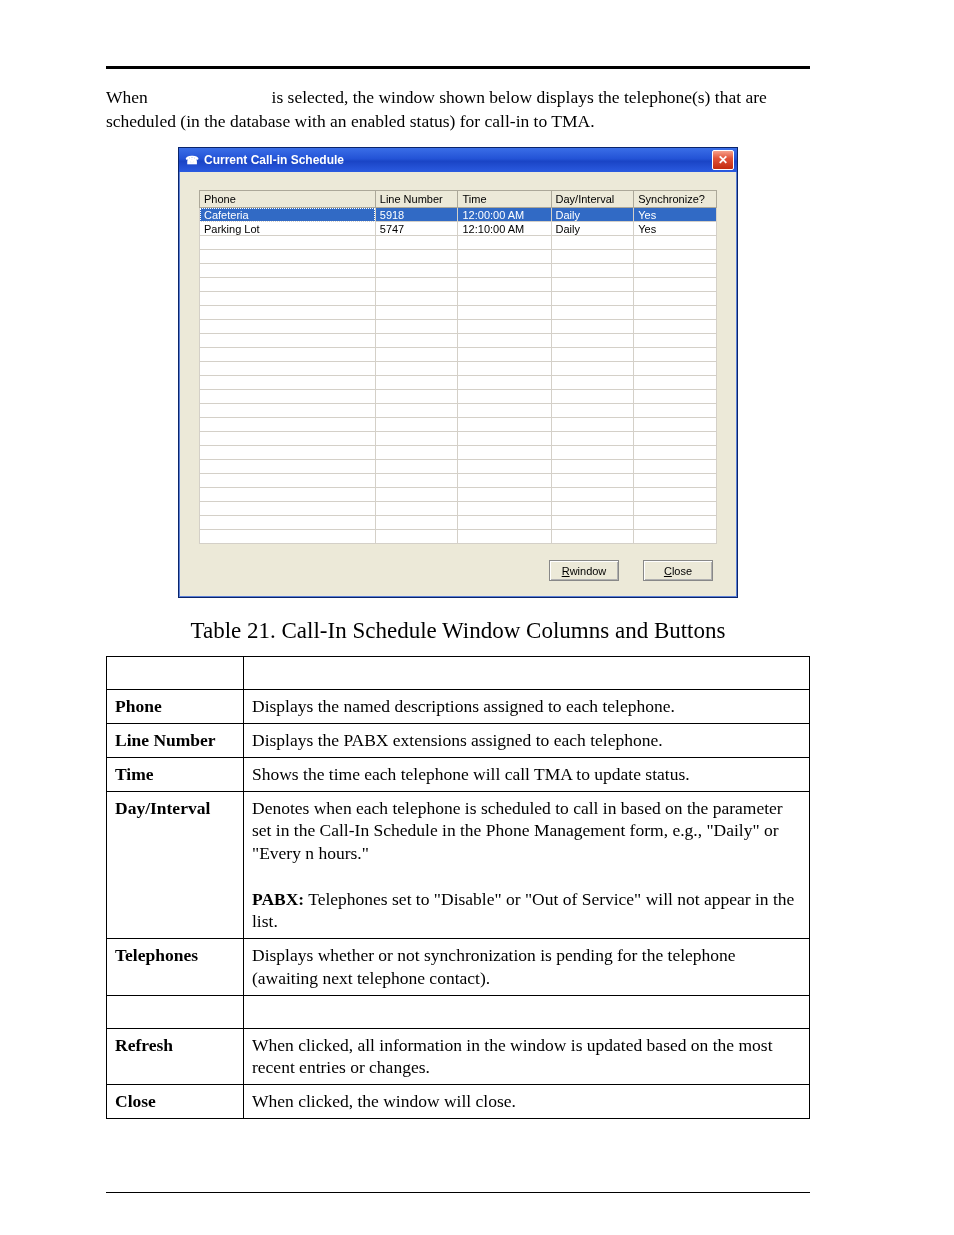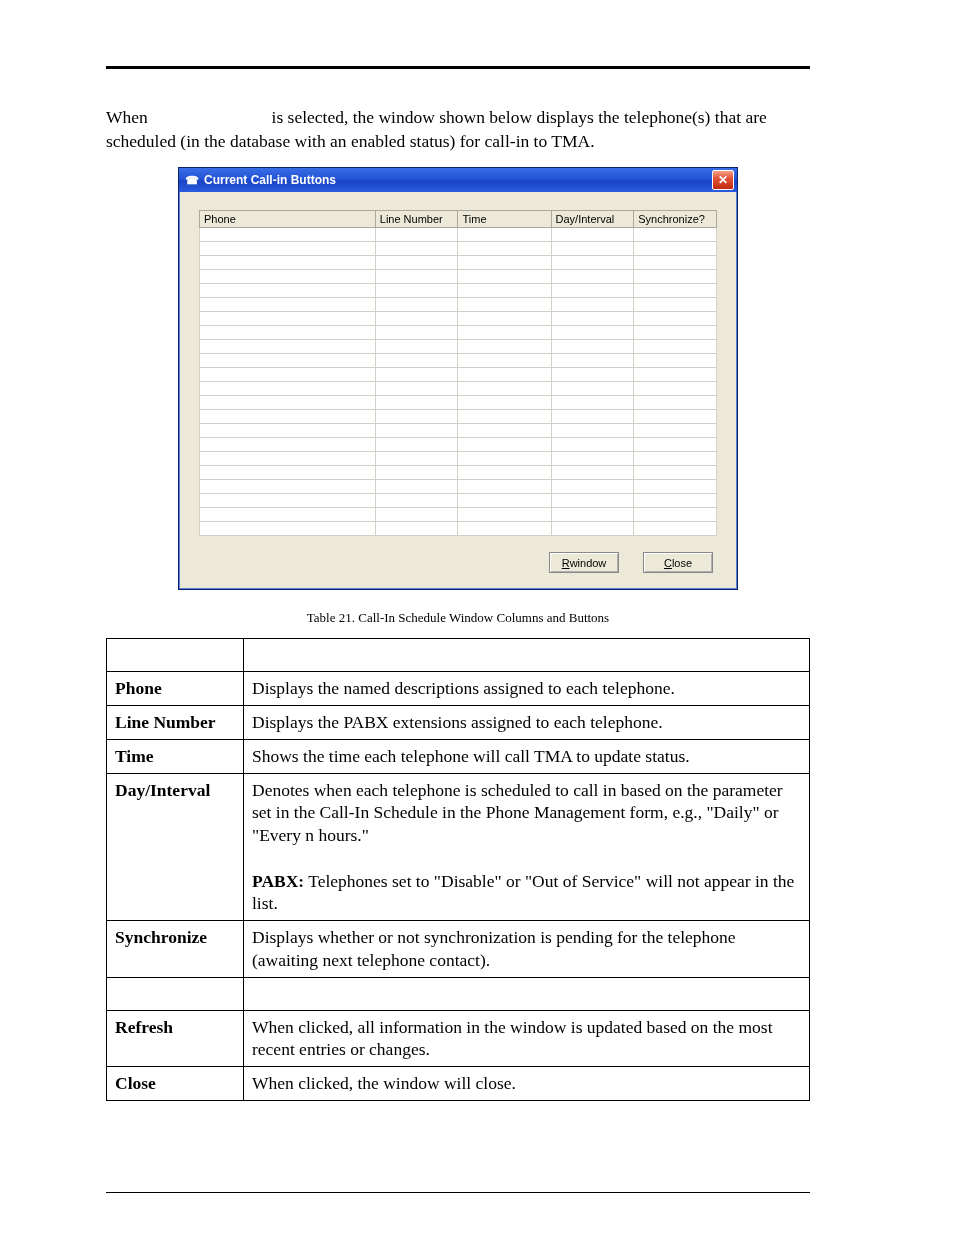--- a/index.html
+++ b/index.html
@@ -6,21 +6,21 @@
     margin: 0;
     background: #fff;
     font-family: "Times New Roman", Times, serif;
     color: #000;
   }
   .page {
     width: 906px;
     height: 1235px;
     position: relative;
     box-sizing: border-box;
-    padding: 78px 96px 0 106px;
+    padding: 58px 96px 0 106px;
   }
   .top-rule, .bottom-rule {
     position: absolute;
     left: 106px;
     right: 96px;
     border-top: 3px solid #000;
   }
   .top-rule { top: 66px; }
   .bottom-rule { top: 1192px; border-top-width: 1px; }
   .body-text {
@@ -118,21 +118,21 @@
     font-family: Tahoma, sans-serif;
     font-size: 11px;
     background:#ece9d8;
     border:1px solid #888;
     box-shadow: 1px 1px 0 #fff inset, -1px -1px 0 #b0b0b0 inset;
   }
   .win-buttons button .ul { text-decoration: underline; }
   
   .caption {
     text-align:center;
-    font-size: 13px;
+    font-size: 23px;
     margin: 16px 0 12px 0;
   }
   table.desc {
     width: 100%;
     border-collapse: collapse;
     font-size: 17.5px;
   }
   table.desc td, table.desc th {
     border: 1px solid #000;
     padding: 5px 8px;
@@ -155,21 +155,21 @@
 <div class="page">
   <div class="top-rule"></div>
 
   <p class="body-text">
     <span>When </span><span class="gap-word"></span><span> is selected, the window shown below displays the telephone(s) that are scheduled (in the database with an enabled status) for call-in to TMA.</span>
   </p>
 
   <div class="win">
     <div class="titlebar">
       <span class="sys-icon">☎</span>
-      <span>Current Call-in Buttons</span>
+      <span>Current Call-in Schedule</span>
       <span class="spacer"></span>
       <span class="close-btn">✕</span>
     </div>
     <div class="win-client">
       <table class="grid">
         <colgroup>
           <col class="c-phone">
             <col class="c-line">
             <col class="c-time">
             <col class="c-day">
@@ -178,20 +178,34 @@
         <thead>
           <tr>
             <th>Phone</th>
             <th>Line Number</th>
             <th>Time</th>
             <th>Day/Interval</th>
             <th>Synchronize?</th>
           </tr>
         </thead>
         <tbody id="grid-body">
+            <tr class="sel">
+              <td>Cafeteria</td>
+              <td>5918</td>
+              <td>12:00:00 AM</td>
+              <td>Daily</td>
+              <td>Yes</td>
+            </tr>
+            <tr>
+              <td>Parking Lot</td>
+              <td>5747</td>
+              <td>12:10:00 AM</td>
+              <td>Daily</td>
+              <td>Yes</td>
+            </tr>
             <tr>
               <td>&nbsp;</td>
               <td>&nbsp;</td>
               <td>&nbsp;</td>
               <td>&nbsp;</td>
               <td>&nbsp;</td>
             </tr>
             <tr>
               <td>&nbsp;</td>
               <td>&nbsp;</td>
@@ -367,21 +381,21 @@
         </tr>
         <tr>
           <td>Time</td>
           <td style="font-weight: normal;">Shows the time each telephone will call TMA to update status.</td>
         </tr>
         <tr>
           <td>Day/Interval</td>
           <td style="font-weight: normal;">Denotes when each telephone is scheduled to call in based on the parameter set in the Call-In Schedule in the Phone Management form, e.g., "Daily" or "Every n hours."<br><br><span class="note-label">PABX:</span>  Telephones set to "Disable" or "Out of Service" will not appear in the list.</td>
         </tr>
         <tr>
-          <td>Synchronize</td>
+          <td>Telephones</td>
           <td style="font-weight: normal;">Displays whether or not synchronization is pending for the telephone (awaiting next telephone contact).</td>
         </tr>
         <tr class="section-row">
           <td style="font-weight:normal"></td>
           <td></td>
         </tr>
         <tr>
           <td>Refresh</td>
           <td style="font-weight: normal;">When clicked, all information in the window is updated based on the most recent entries or changes.</td>
         </tr>

